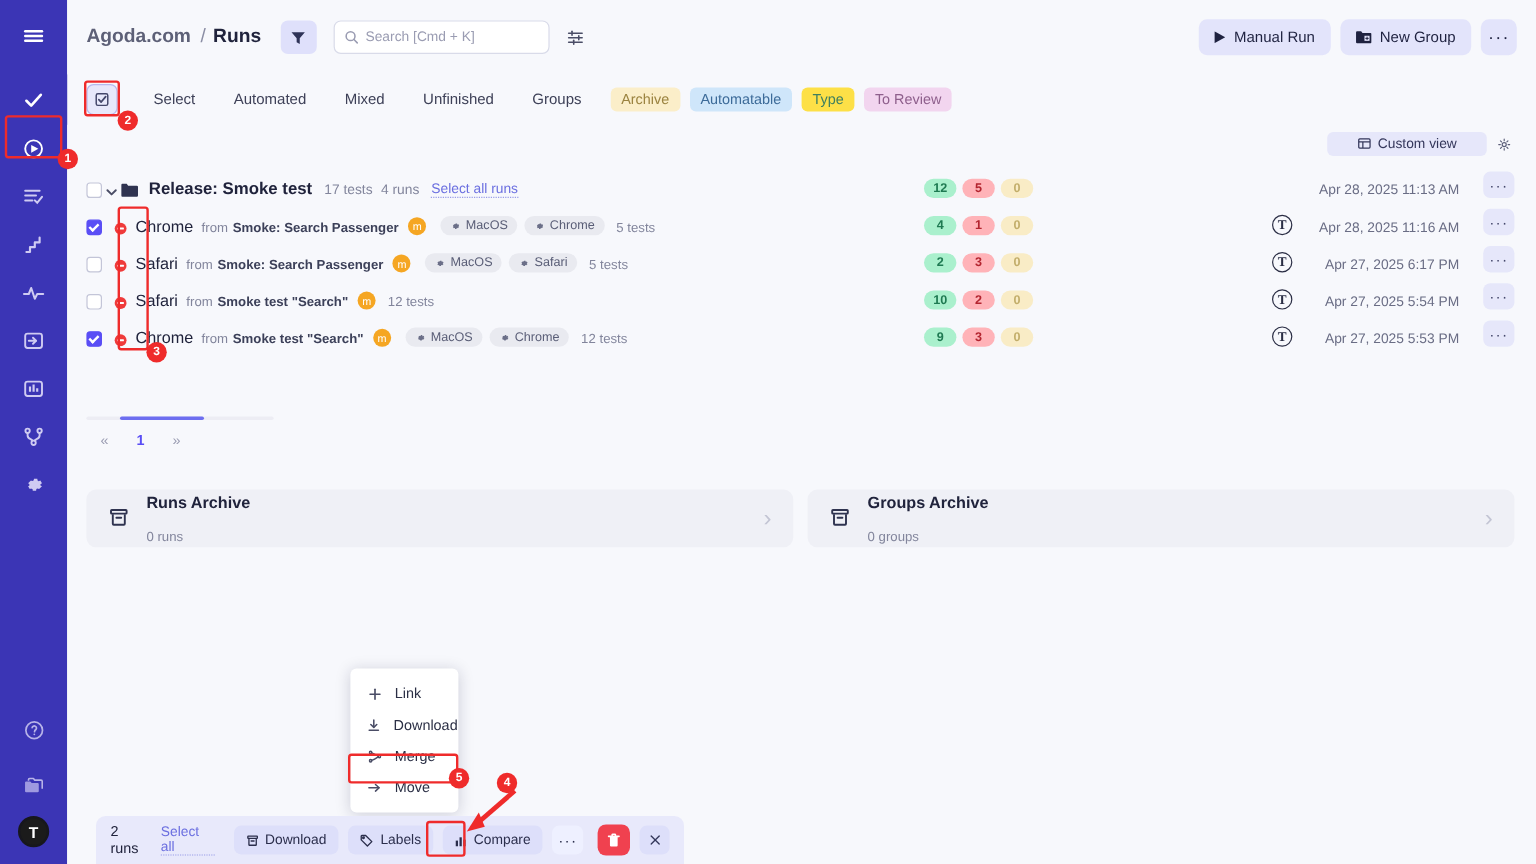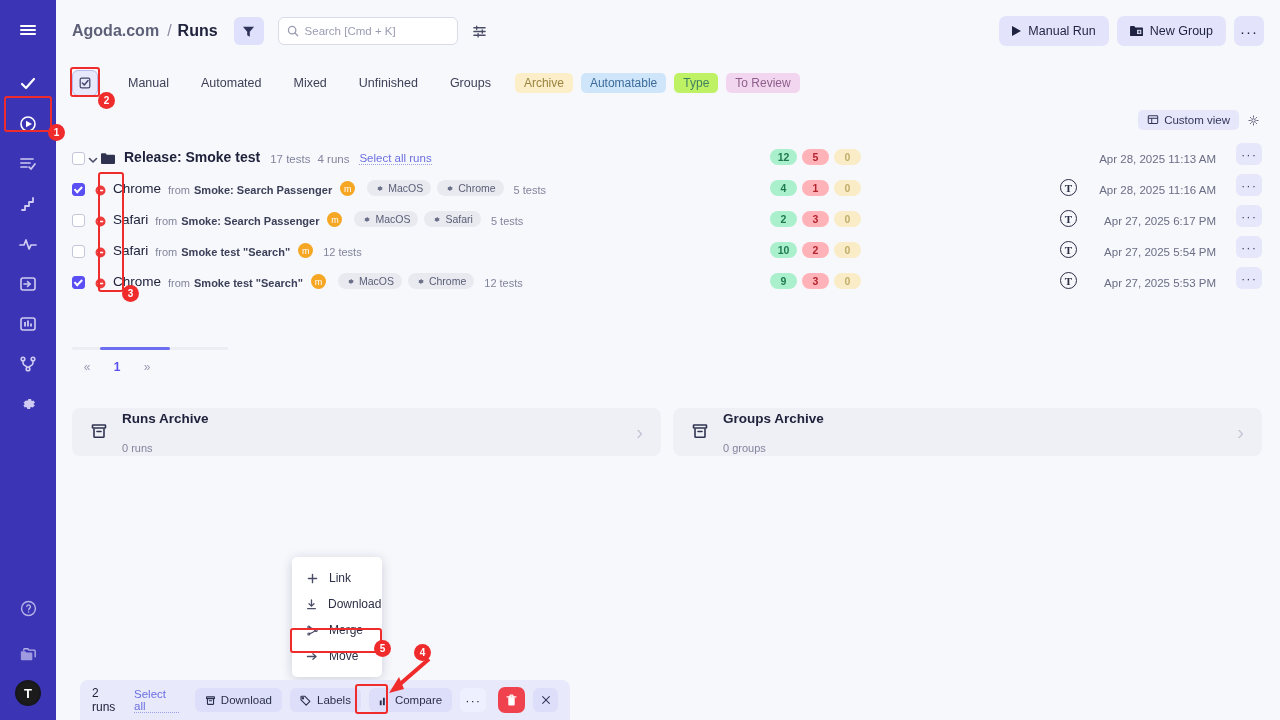--- a/index.html
+++ b/index.html
@@ -94,21 +94,21 @@
   #content {
     position: absolute; left: 56px; top: 104px; right: 0; bottom: 0;
     background: #f7f8fc;
   }
   #viewbar {
     display: flex; justify-content: flex-end; align-items: center; gap: 6px;
     padding: 6px 18px 4px 0;
   }
   #custom-view {
     background: #e6e7fa; color: #33365a; font-size: 11.5px; border-radius: 5px;
-    padding: 4px 9px; display: flex; gap: 5px;
+    padding: 4px 25px; display: flex; gap: 5px;
   }
   #gear-view { color: #5b5e79; display: flex; align-items: center; padding: 2px; }
 
   
   #list { padding: 0 18px 0 16px; }
   .row { height: 31px; display: flex; align-items: flex-end; position: relative; font-size: 12.5px; }
   .grow { height: 31px; }
   .cb {
     width: 13px; height: 13px; border-radius: 3px; border: 1.5px solid #c3c5d8;
     background: #fff; flex: none; display: flex; align-items: center; justify-content: center;
@@ -369,28 +369,28 @@
   </div>
 </div>
 
 <div id="tabs">
   <div id="tabcheck">
     <svg width="14" height="14" viewBox="0 0 16 16" fill="none" stroke="#44476b" stroke-width="1.4" stroke-linejoin="round">
       <rect x="2.5" y="2.5" width="11" height="11" rx="1.6"></rect>
       <polyline points="5,8 7.2,10.3 11.5,5.2" stroke-width="1.7" stroke-linecap="round"></polyline>
     </svg>
   </div>
-  <div class="tab">Manual</div>
+  <div class="tab">Select</div>
   <div class="tab">Automated</div>
   <div class="tab">Mixed</div>
   <div class="tab">Unfinished</div>
   <div class="tab">Groups</div>
   <div class="chip" id="chip0" style="background: rgb(251, 238, 201); color: rgb(155, 131, 64);">Archive</div>
   <div class="chip" id="chip1" style="background: rgb(207, 230, 250); color: rgb(61, 107, 153);">Automatable</div>
-  <div class="chip" id="chip2" style="background: #bef264; color: rgb(63, 127, 95);">Type</div>
+  <div class="chip" id="chip2" style="background: #fde047; color: rgb(63, 127, 95);">Type</div>
   <div class="chip" id="chip3" style="background: rgb(242, 213, 239); color: rgb(142, 95, 140);">To Review</div>
 </div>
 
 <div id="content">
 
   <div id="viewbar">
     <div id="custom-view">
       <svg width="12" height="12" viewBox="0 0 14 14" fill="none" stroke="#33365a" stroke-width="1.2">
         <rect x="1.5" y="2" width="11" height="9" rx="1"></rect>
           <line x1="1.5" y1="5" x2="12.5" y2="5"></line>

